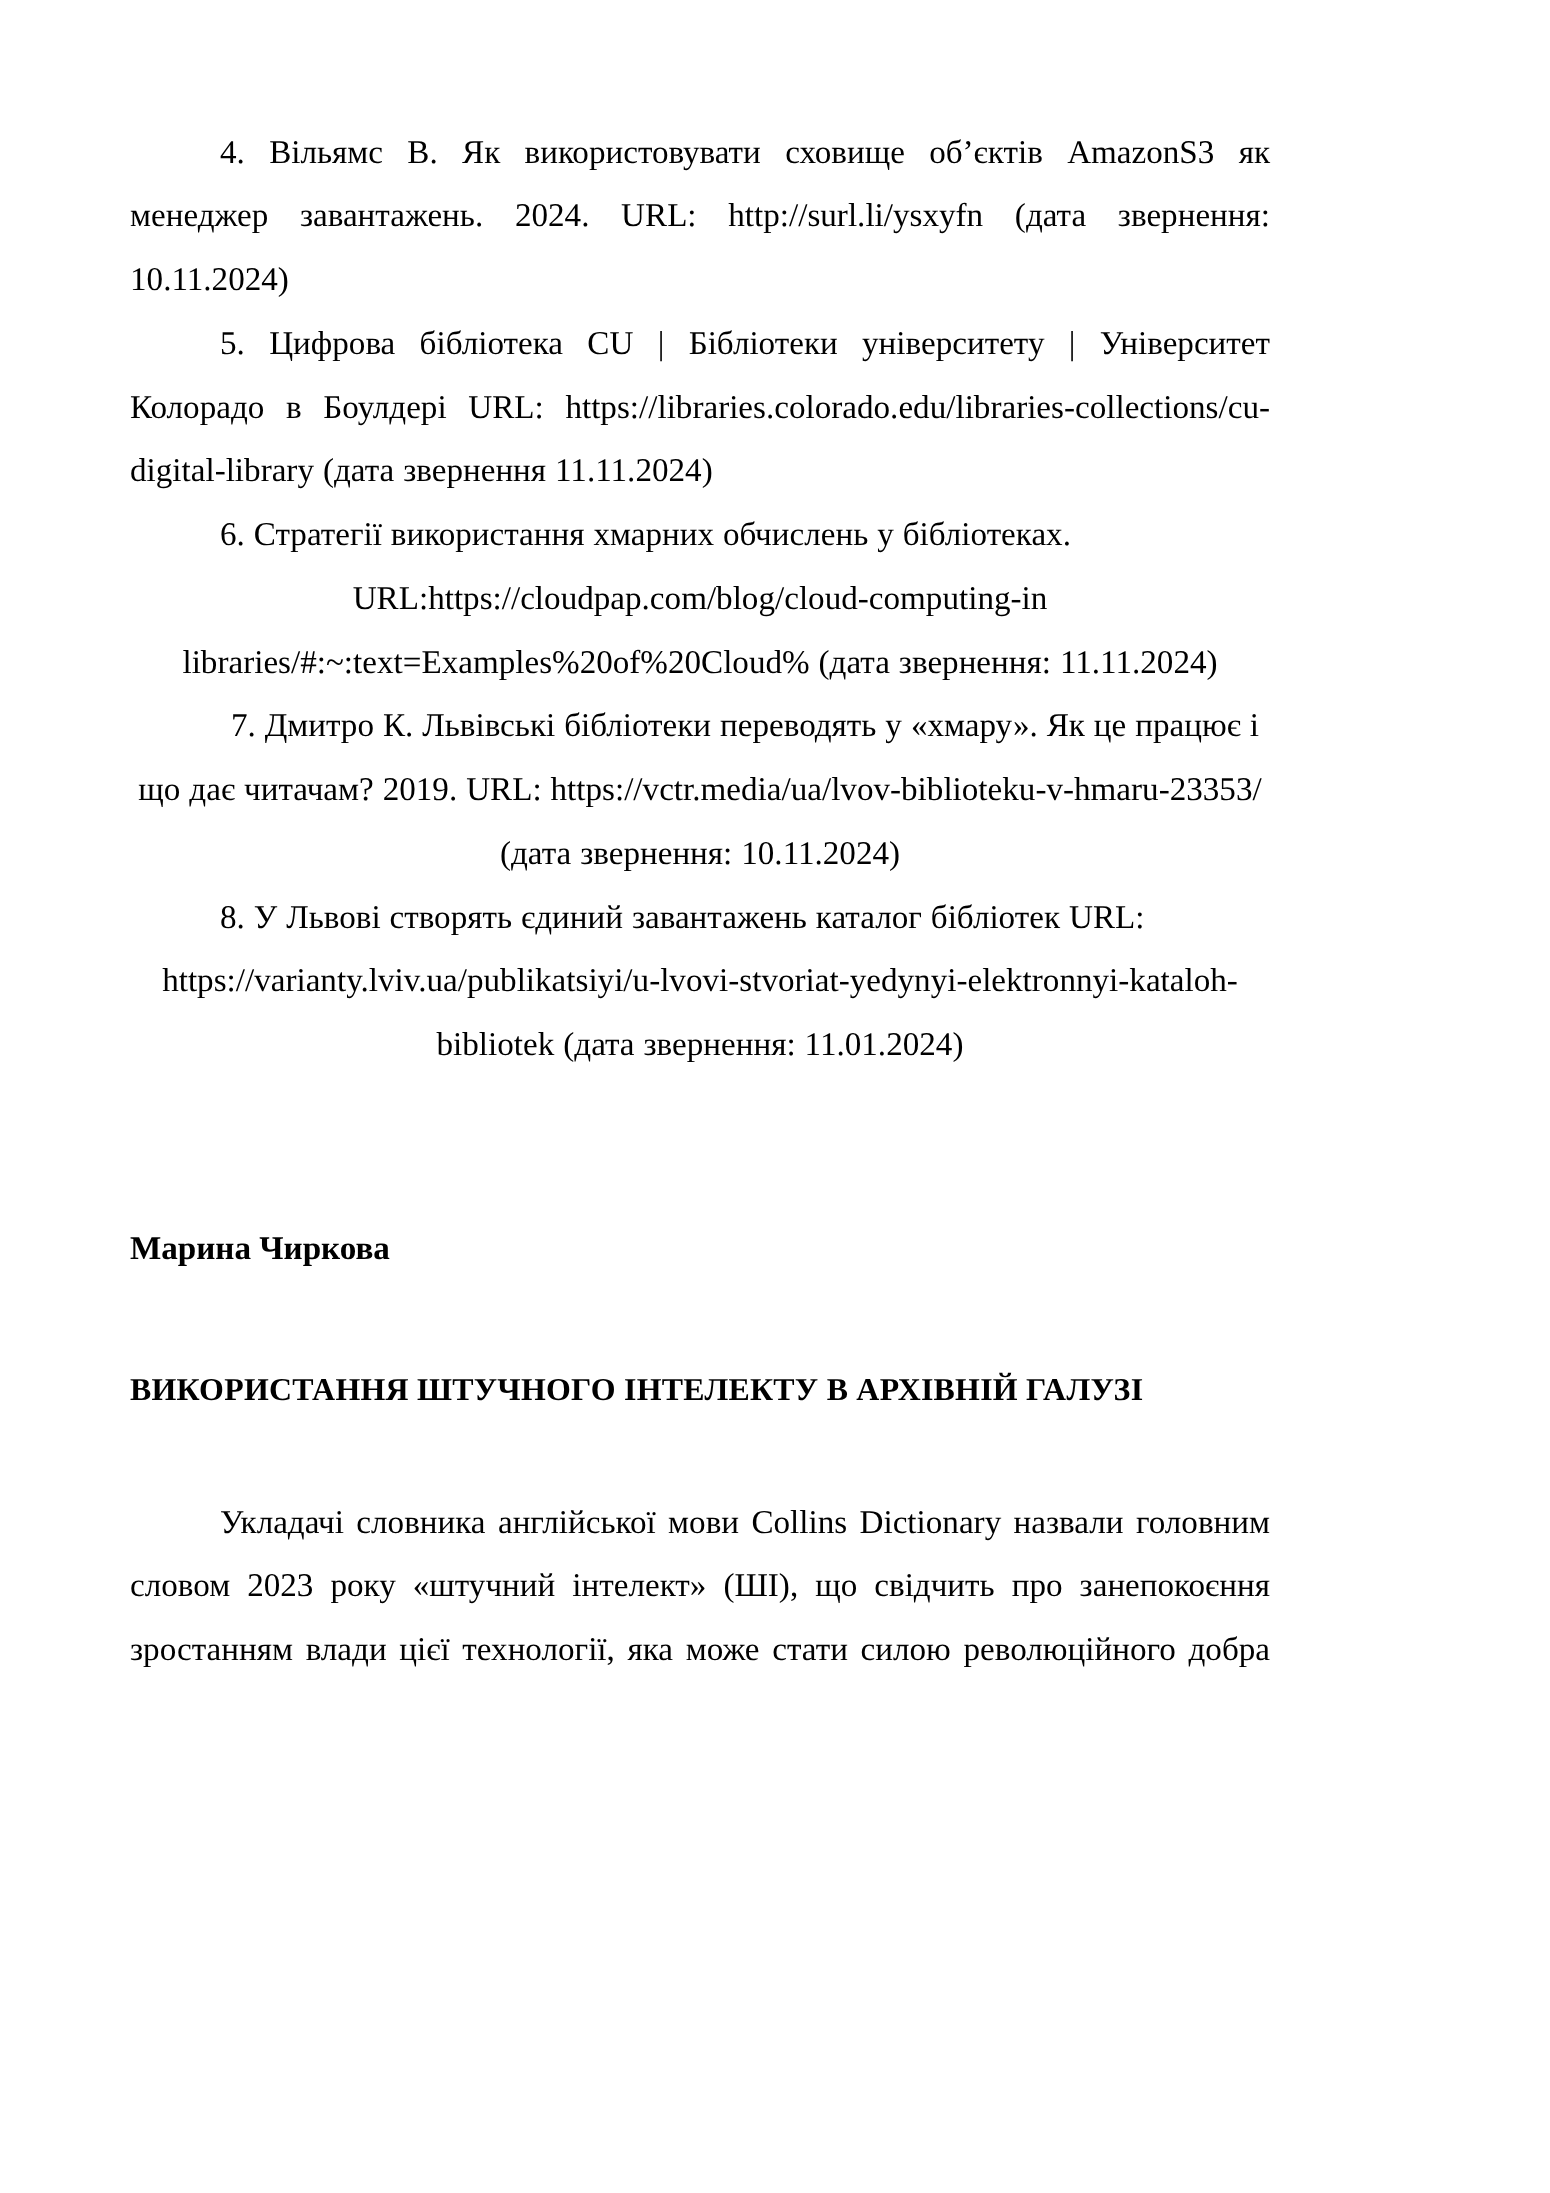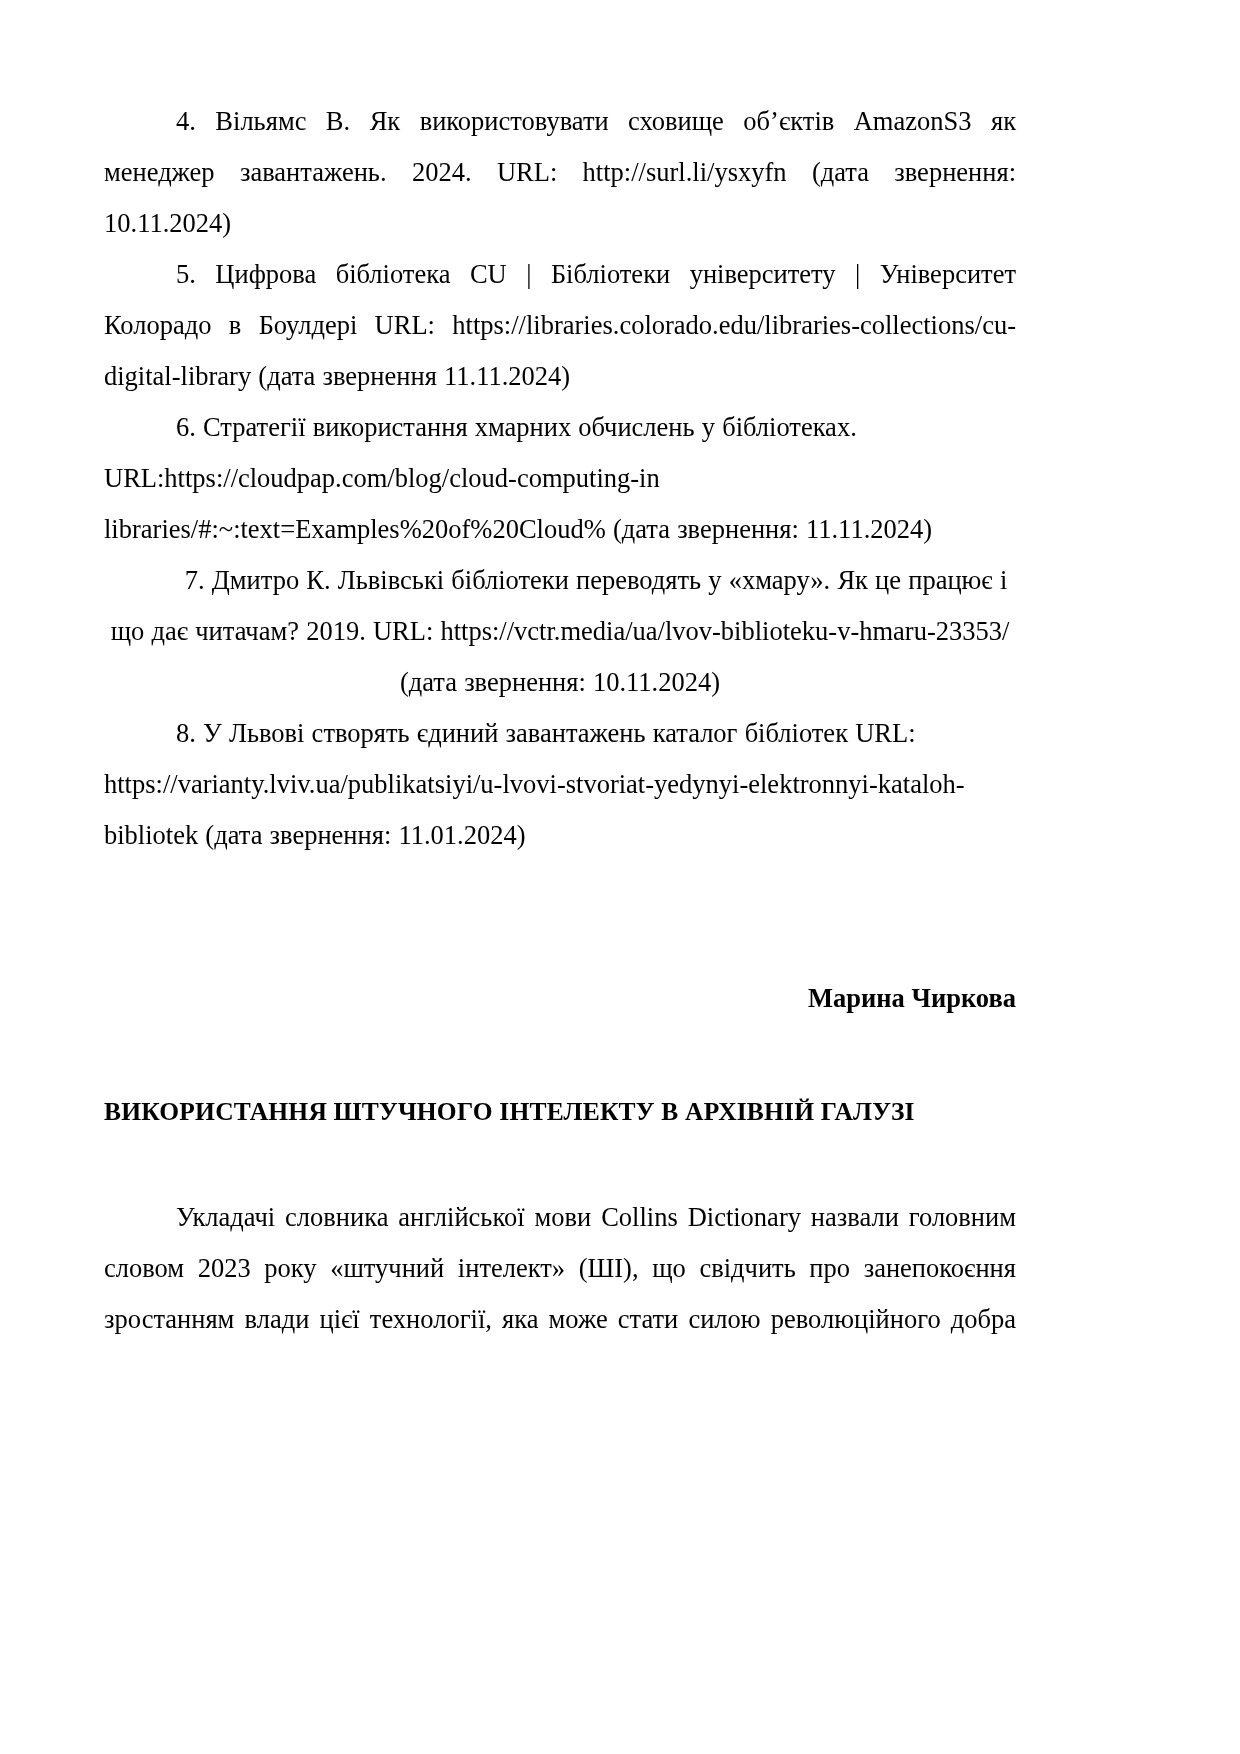--- a/index.html
+++ b/index.html
@@ -41,27 +41,26 @@
     hyphens: none;
     word-spacing: 0.02em;
   }
   .ref.nojust {
     text-align: center;
   }
   .ref-num {
     white-space: nowrap;
   }
   .ref-break {
-    text-align: left;
+    text-align: center;
     text-indent: 0;
   }
   
   .author-block {
     margin-top: 112px;
-    text-align: right;
   }
   .author-name {
     font-size: 26.5px;
     font-weight: bold;
     line-height: 51px;
   }
   .author-city {
     font-size: 25px;
     font-style: italic;
     line-height: 51px;

